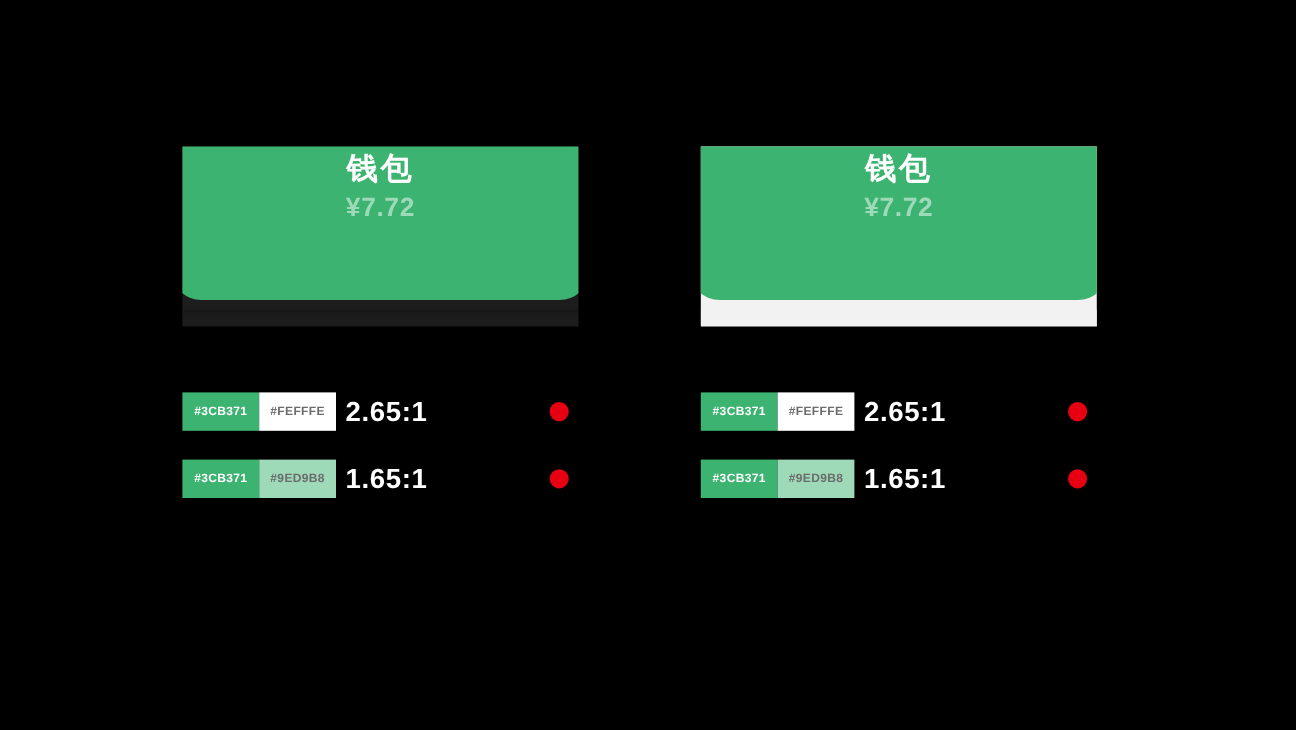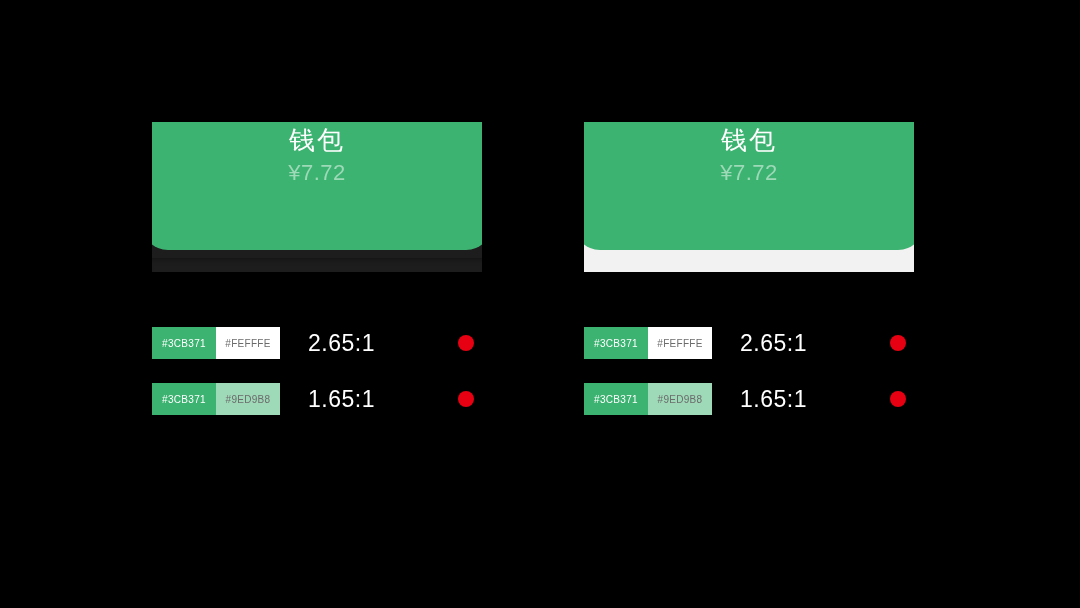--- a/index.html
+++ b/index.html
@@ -1,15 +1,15 @@
 <!DOCTYPE html>
 <html><head>
   <meta charset="utf-8">
   <style>
-    * { margin: 0; padding: 0; box-sizing: border-box; }
+    * { margin: 0; padding: 0; box-sizing: border-box; font-weight: bold; }
     body {
       width: 1080px;
       height: 608px;
       background: #000;
       font-family: -apple-system, "PingFang SC", "Helvetica Neue", Arial, sans-serif;
       overflow: hidden;
       position: relative;
     }
     .panel-wrap {
       position: absolute;
@@ -77,21 +77,21 @@
       font-size: 10px;
       display: flex;
       align-items: center;
       justify-content: center;
       font-family: Arial, sans-serif;
       letter-spacing: .3px;
     }
     .ratio {
       color: #fff;
       font-size: 23px;
-      margin-left: 28px;
+      margin-left: 8px;
       width: 82px;
       letter-spacing: .5px;
     }
     .dot {
       width: 16px; height: 16px;
       border-radius: 50%;
       background: #e60012;
       margin-left: auto;
       margin-right: 8px;
     }

